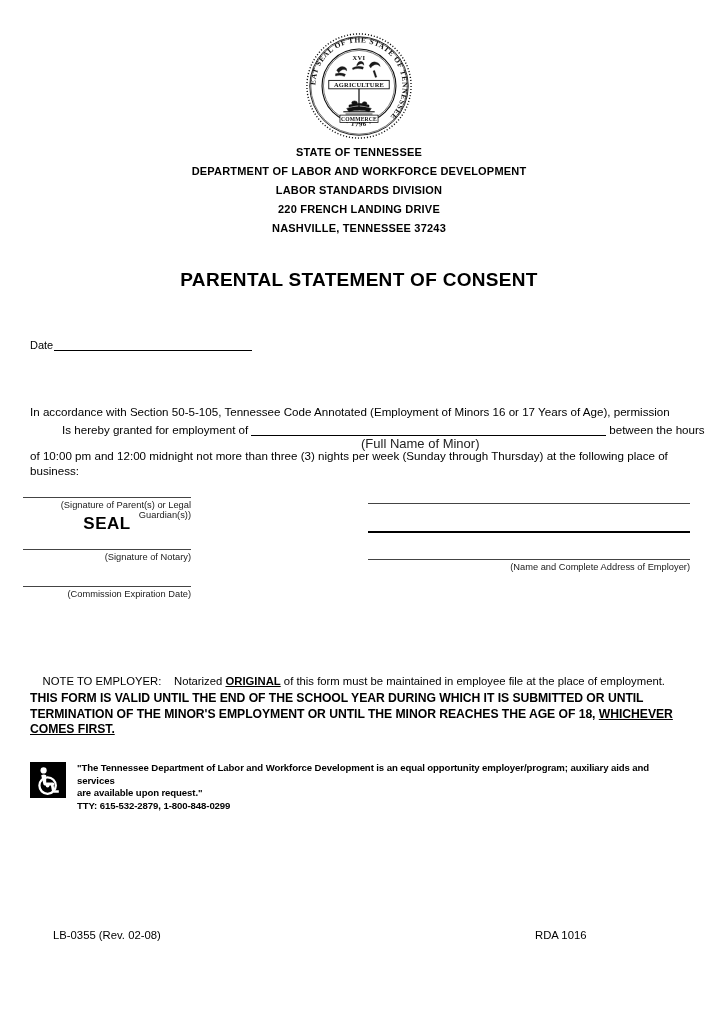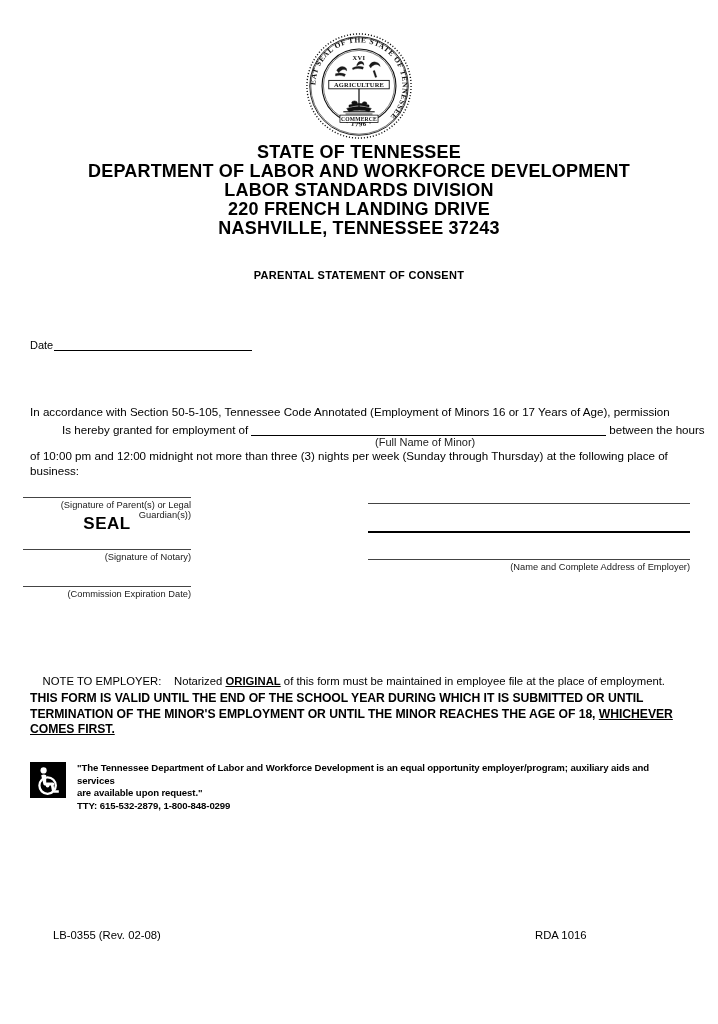--- a/index.html
+++ b/index.html
@@ -35,34 +35,34 @@
   }
 
   
   .header {
     position: absolute;
     left: 0;
     top: 143px;
     width: 718px;
     text-align: center;
     font-weight: bold;
-    font-size: 18px;
+    font-size: 11px;
     line-height: 19px;
     letter-spacing: 0.2px;
   }
 
   
   .doc-title {
     position: absolute;
     left: 0;
     top: 269px;
     width: 718px;
     text-align: center;
     font-weight: bold;
-    font-size: 11px;
+    font-size: 19px;
     letter-spacing: 0.3px;
   }
 
   
   .date-row {
     position: absolute;
     left: 30px;
     top: 339px;
     font-size: 11px;
     display: flex;
@@ -91,23 +91,23 @@
   .blank-inline {
     display: inline-block;
     flex: 0 0 auto;
     width: 355px;
     border-bottom: 1.4px solid #000;
     height: 12px;
     margin: 0 3px;
   }
   .caption-minor {
     position: absolute;
-    left: 375px;
+    left: 361px;
     top: 436px;
-    font-size: 11px;
+    font-size: 13px;
     color: #222;
   }
 
   
   .sig-line {
     position: absolute;
     border-top: 1.6px solid #444;
     height: 0;
   }
   .sig-line.heavy { border-top: 2.2px solid #000; }

